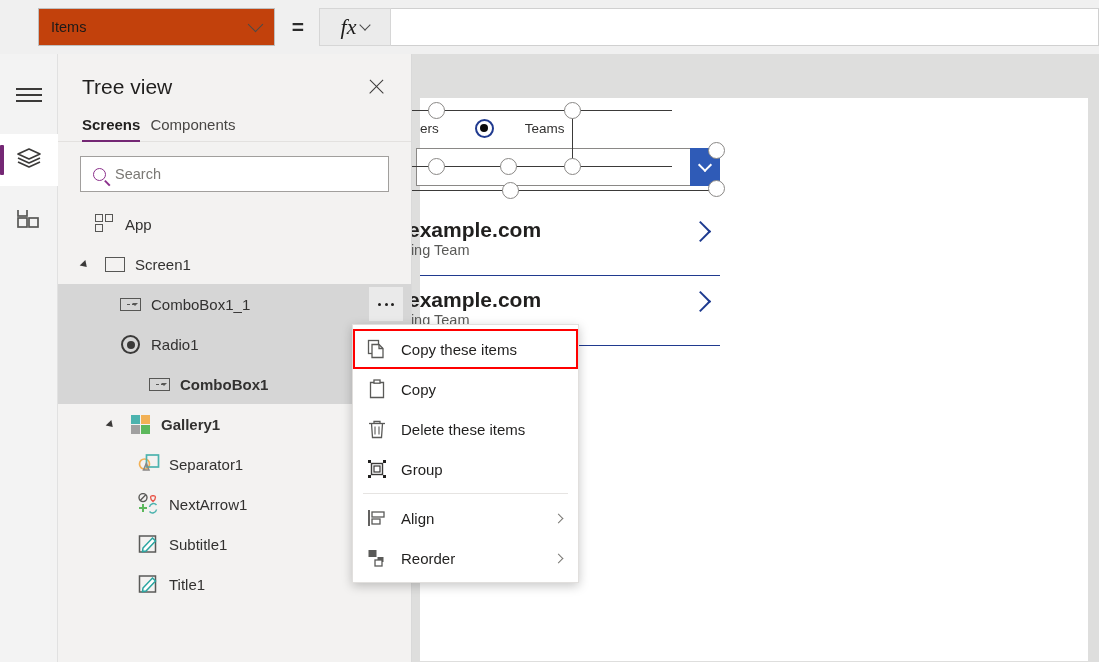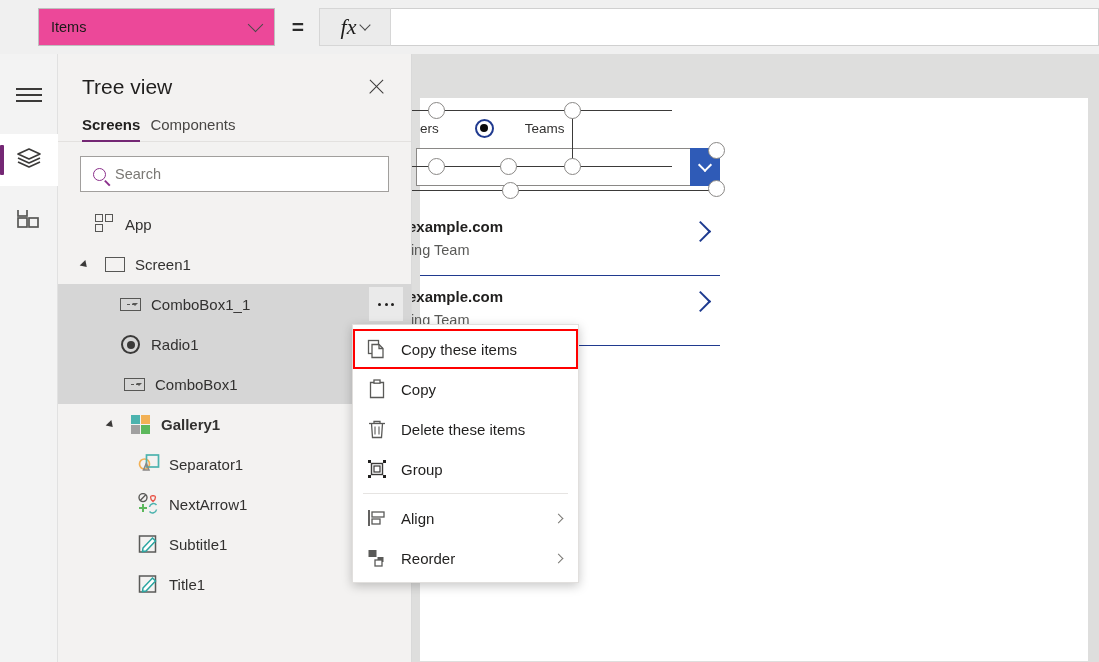--- a/index.html
+++ b/index.html
@@ -12,21 +12,21 @@
   #app { position: relative; width: 1099px; height: 662px; }
 
   
   .formula-bar {
     position: absolute; left: 0; top: 0; width: 1099px; height: 54px;
     background: #f0f0f0;
     display: flex; align-items: center;
   }
   .prop-select {
     margin-left: 38px; width: 237px; height: 38px;
-    background: #ec4899; border: 1px solid #bfbfbf;
+    background: #c2410c; border: 1px solid #bfbfbf;
     display: flex; align-items: center; padding: 0 10px 0 12px;
     font-size: 14.5px; color: #1b1a19; cursor: pointer; gap: 20px;
   }
   .prop-select .lbl { flex: 1; }
   .chev-dn {
     width: 11px; height: 11px; border-right: 1.4px solid #4a4a4a;
     border-bottom: 1.4px solid #4a4a4a; transform: rotate(45deg);
     margin-bottom: 5px; margin-right: 3px;
   }
   .eq-sign {
@@ -252,21 +252,21 @@
   .cv-combo-arrow .cv {
     width: 10px; height: 10px; border-right: 2px solid #fff;
     border-bottom: 2px solid #fff; transform: rotate(45deg); margin-bottom: 4px;
   }
   .cv-gal-item {
     position: absolute; left: 0; width: 300px; height: 70px;
     border-bottom: 1.5px solid #203a8f;
   }
   .cv-gal-item .t1 {
     position: absolute; left: -12px; top: 12px;
-    font-size: 15px; font-weight: 700; color: #201f1e; white-space: nowrap;
+    font-size: 21px; font-weight: 700; color: #201f1e; white-space: nowrap;
   }
   .cv-gal-item .t2 {
     position: absolute; left: -22px; top: 36px;
     font-size: 14.5px; color: #5a5a58; white-space: nowrap;
   }
   .cv-gal-item .nxt {
     position: absolute; right: 12px; top: 18px;
     width: 15px; height: 15px; border-right: 2.4px solid #1d3a8f;
     border-top: 2.4px solid #1d3a8f; transform: rotate(45deg);
   }
@@ -427,21 +427,21 @@
       </div>
 
       <div class="tnode sel" style="padding-left:48px;">
         <span class="twist"></span>
         <span class="ico">
           <span class="ic-radio"></span>
         </span>
         <span class="nm">Radio1</span>
       </div>
 
-      <div class="tnode sel" style="padding-left:52px;">
+      <div class="tnode sel" style="padding-left:77px;font-weight:bold;">
         <span class="twist"></span>
         <span class="ico">
           <span class="ic-combo">
               <s></s>
               <s></s>
             </span>
         </span>
         <span class="nm">ComboBox1</span>
       </div>
 

